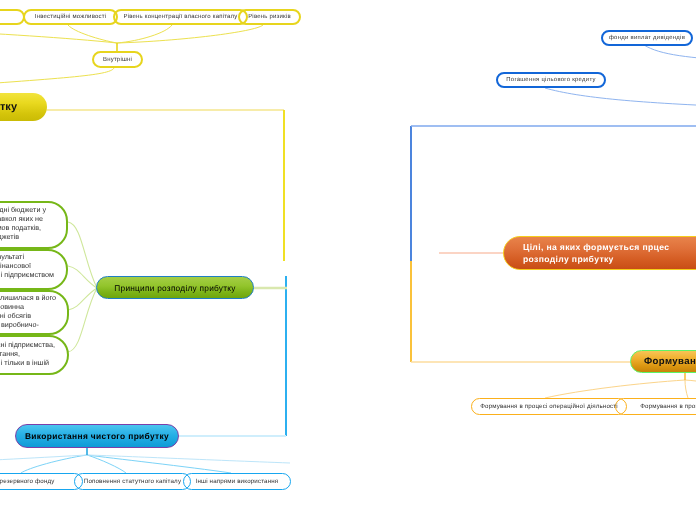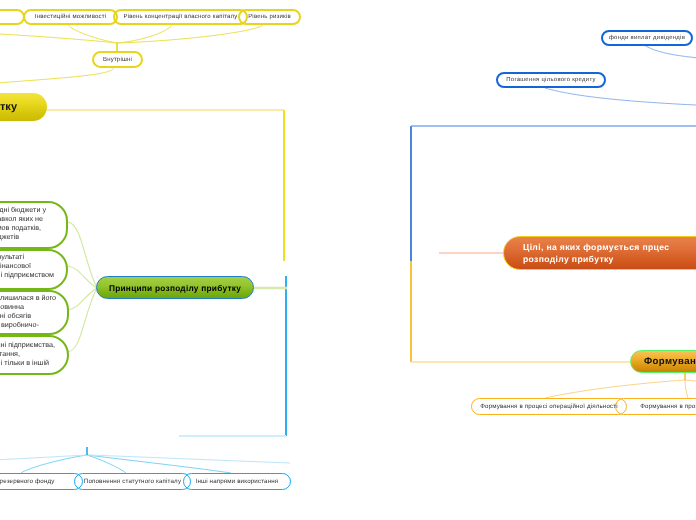--- a/index.html
+++ b/index.html
@@ -19,21 +19,21 @@
 
   
   .yellowmain{left:-70px;top:93px;width:117px;height:28px;
       background:linear-gradient(to bottom,#f2e43e 0%,#e9d91f 35%,#d4c40a 75%,#cabb05 100%);
       border-radius:999px;color:#111;font-weight:bold;font-size:11px;
       justify-content:flex-end;padding-right:30px;}
 
   
   .greenmain{left:96px;top:276px;width:158px;height:23px;
       background:linear-gradient(to bottom,#a4ce46 0%,#93c52c 42%,#7cb318 72%,#6fa50c 100%);
-      border:1px solid #1f7ec4;border-radius:999px;color:#000;font-weight:bold;font-size:8.3px;
+      border:1px solid #1f7ec4;border-radius:999px;color:#000;font-weight:normal;font-size:8.3px;
       letter-spacing:0.25px;align-items:center;}
 
   
   .bluemain{left:15px;top:424px;width:164px;height:24px;
       background:linear-gradient(to bottom,#4bc4ef 0%,#27b0e6 45%,#0e9ad6 100%);
       border:1.5px solid #7b3fa8;border-radius:999px;color:#000;font-weight:bold;font-size:8.4px;
       letter-spacing:0.35px;}
 
   
   .orangemain{left:503px;top:236px;width:214px;height:34px;
@@ -124,20 +124,23 @@
     </g>
   </svg>
 
 
   <div class="node yellowmain">
       <span>утку</span>
     </div>
   <div class="node greenmain">
       <span>Принципи розподілу прибутку</span>
     </div>
+  <div class="node bluemain">
+      <span>Використання чистого прибутку</span>
+    </div>
   <div class="node orangemain">
       <span>Цілі, на яких формується прцес розподілу прибутку</span>
     </div>
   <div class="node orangebot">
       <span>Формування</span>
     </div>
 
   <div class="node leaf leafY nobg" style="left:-44px;top:9px;width:69px;height:16px;"></div>
   <div class="node leaf leafY nobg" style="left:238px;top:9px;width:63px;height:16px;">
       <span>Рівень ризиків</span>

